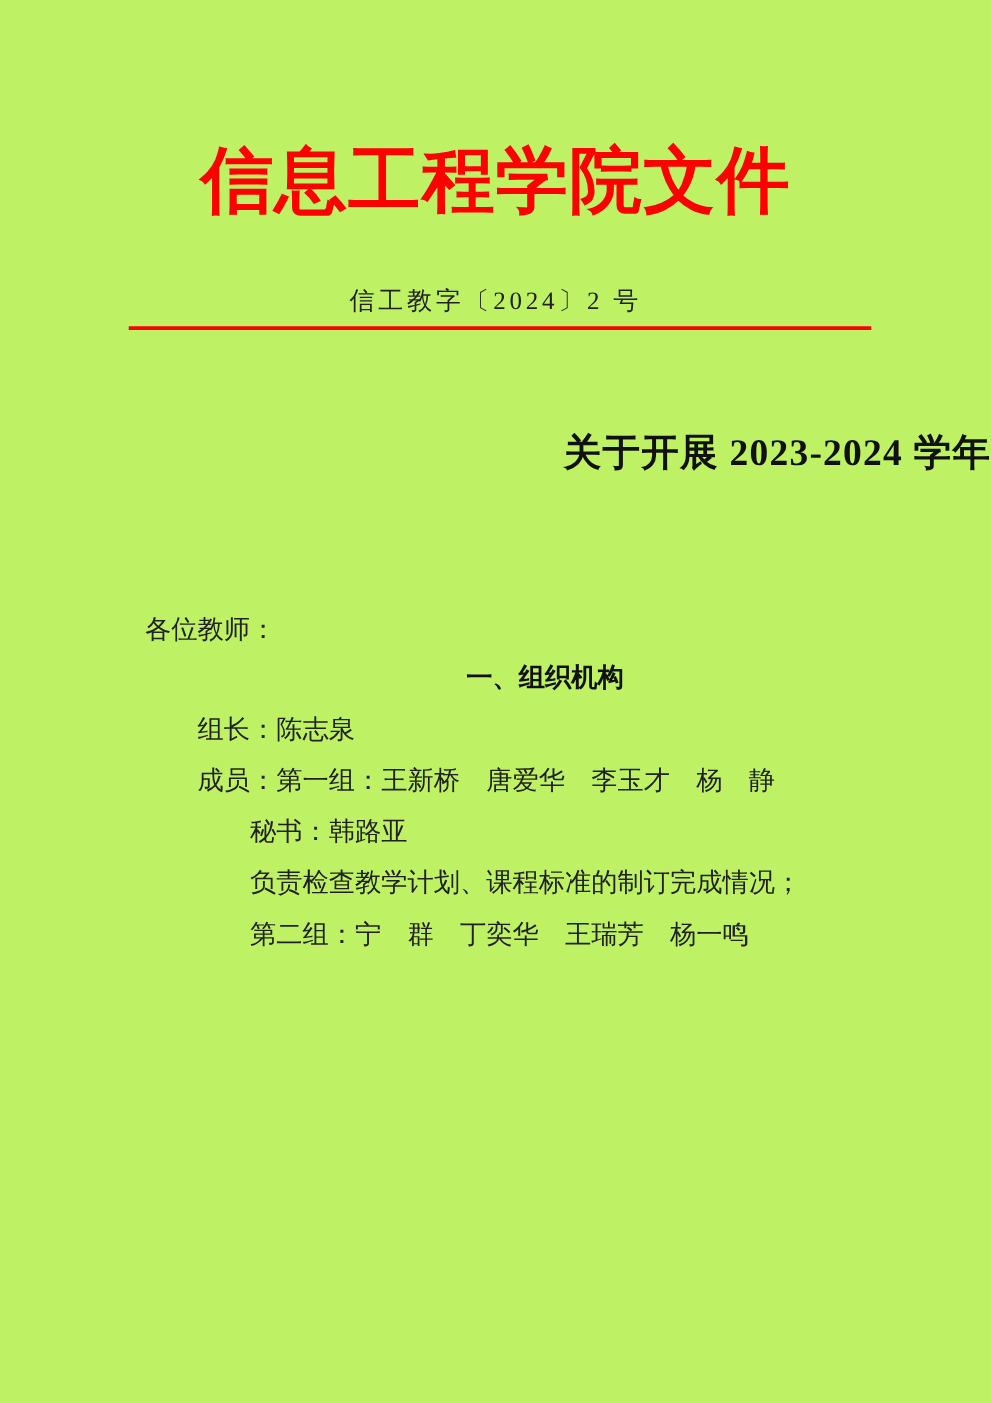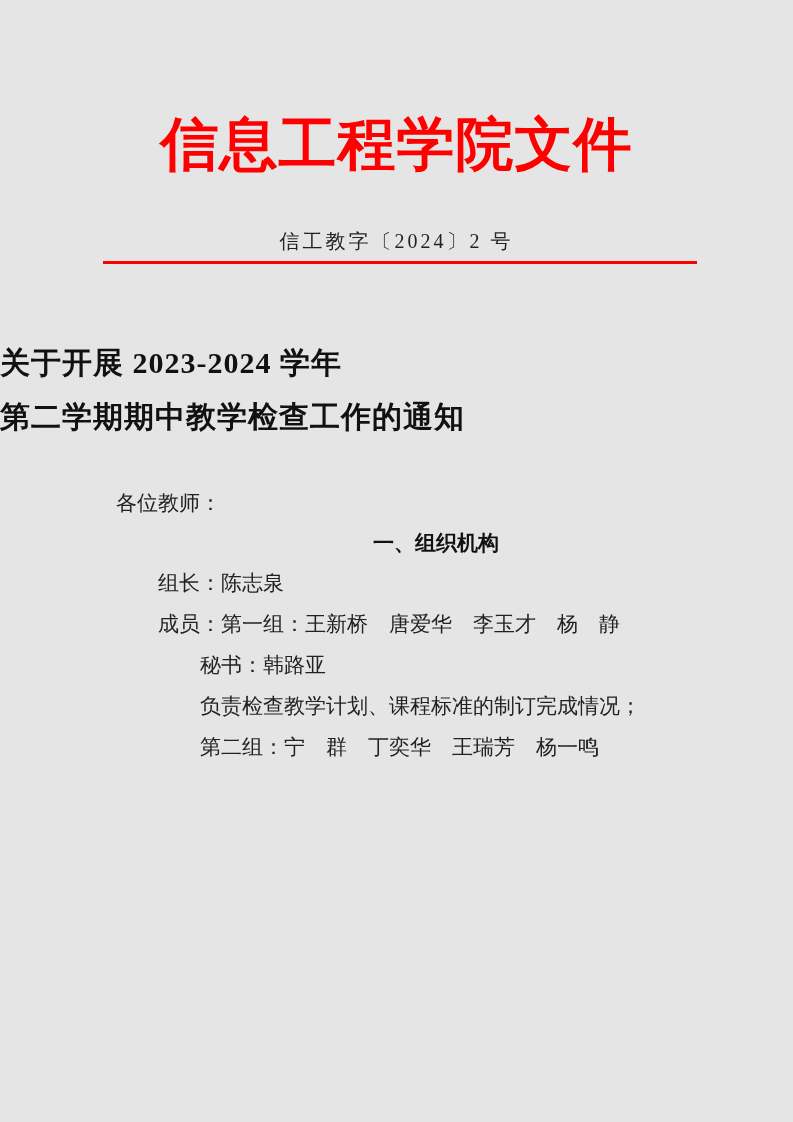--- a/index.html
+++ b/index.html
@@ -9,21 +9,21 @@
   * { box-sizing: border-box; }
   html, body {
     margin: 0;
     padding: 0;
     background: #ffffff;
   }
   .page {
     position: relative;
     width: 793px;
     height: 1122px;
-    background: #e5e5e5;
+    background: #bef264;
     overflow: hidden;
     font-family: "Liberation Serif", "DejaVu Serif", serif;
     color: var(--text-black);
   }
   .masthead {
     position: absolute;
     top: 105px;
     left: 0;
     width: 100%;
     margin: 0;
@@ -53,21 +53,21 @@
     height: 3px;
     margin: 0;
     border: none;
     background: var(--accent-red);
   }
   .title-block {
     position: absolute;
     top: 336px;
     left: 0;
     width: 100%;
-    text-align: left;
+    text-align: right;
     font-weight: bold;
     font-size: 30px;
     color: #111111;
   }
   .title-line {
     line-height: 54px;
     letter-spacing: 1px;
   }
   .body-block {
     position: absolute;
@@ -112,21 +112,20 @@
 <div class="page">
 
   <h1 class="masthead">信息工程学院文件</h1>
 
   <div class="doc-number">信工教字〔2024〕2 号</div>
 
   <hr class="red-rule">
 
   <div class="title-block">
     <div class="title-line">关于开展 2023-2024 学年</div>
-    <div class="title-line">第二学期期中教学检查工作的通知</div>
   </div>
 
   <div class="body-block">
 
     <p class="salutation">各位教师：</p>
 
 
     <p class="section-heading">一、组织机构</p>
 
     <p class="doc-line indent-2">组长：陈志泉</p>

